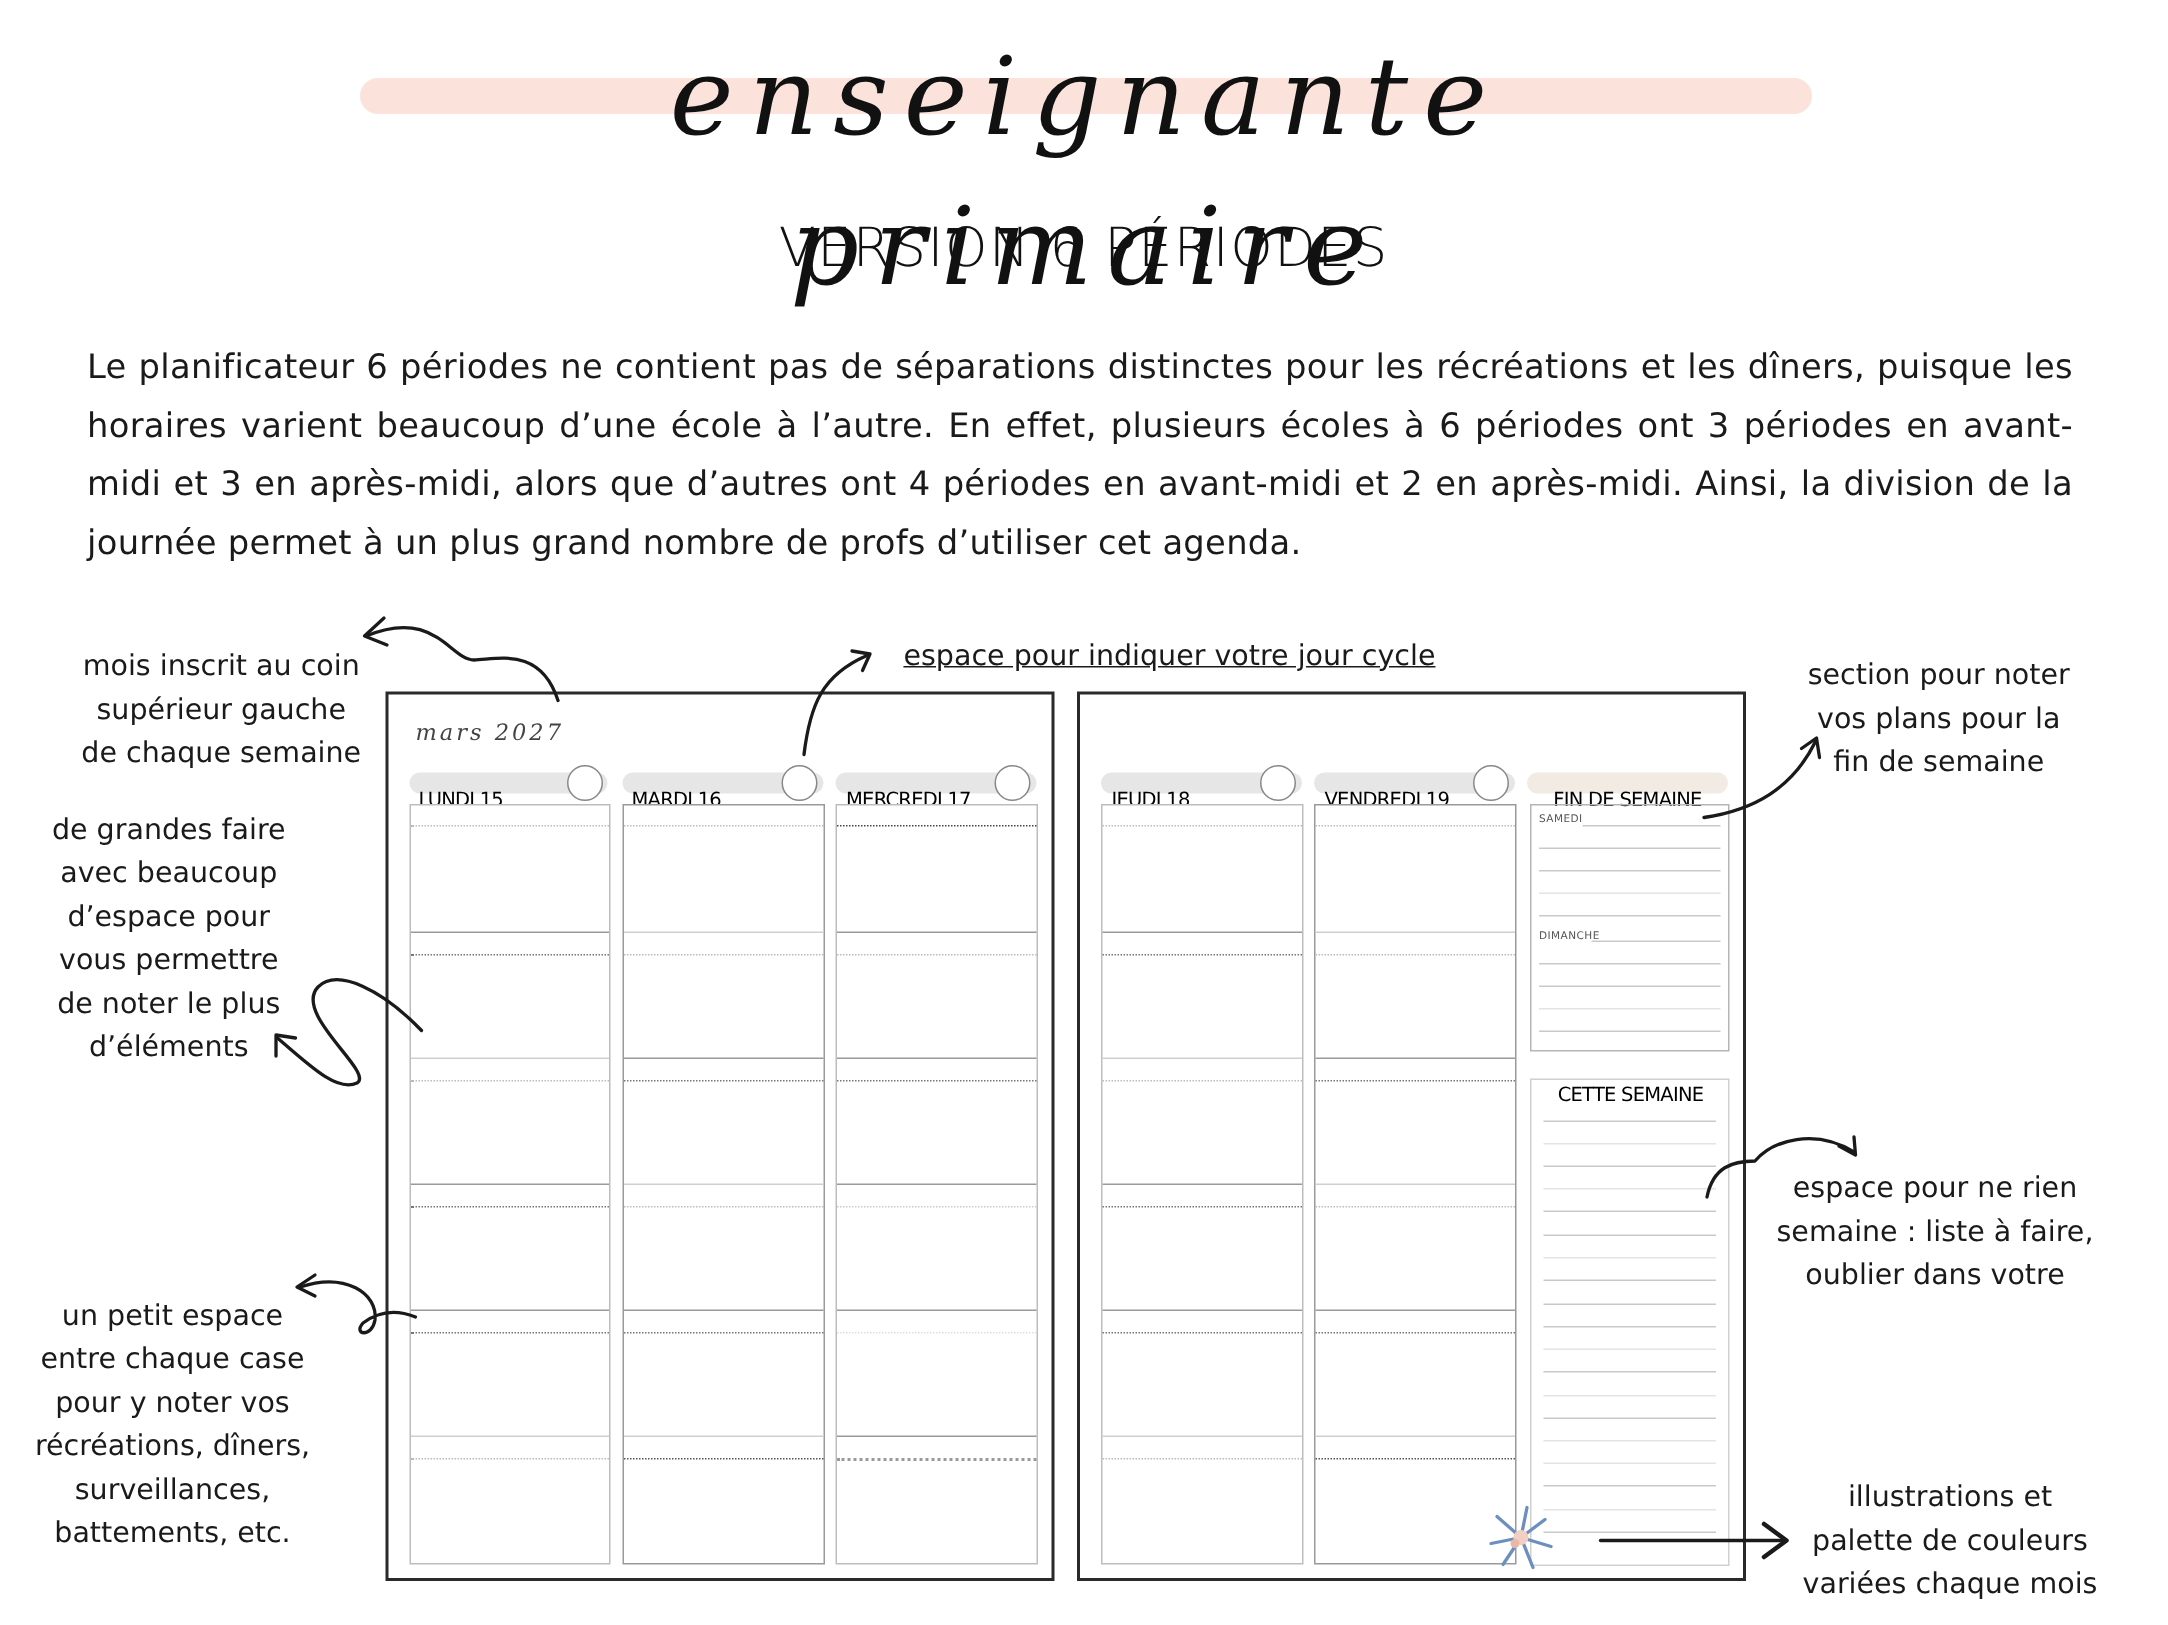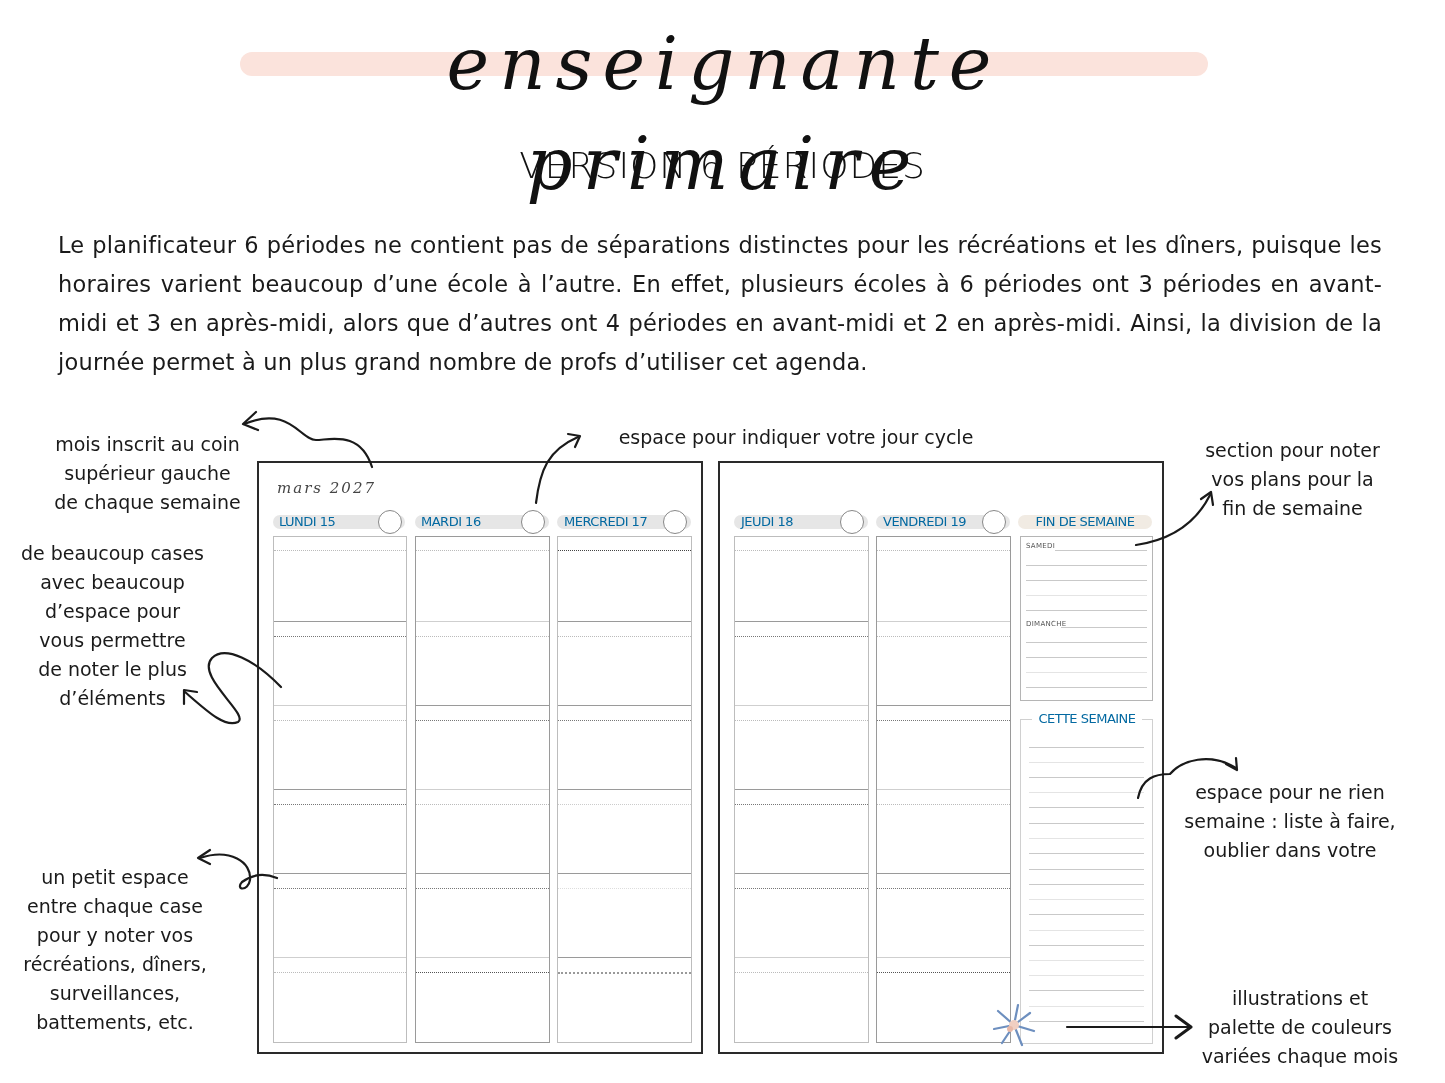--- a/index.html
+++ b/index.html
@@ -10,21 +10,21 @@
   .title{left:240px;top:14px;width:968px;text-align:center;font-family:"DejaVu Serif",serif;font-style:italic;font-size:72px;font-weight:300;letter-spacing:10px;color:#111;line-height:100px;}
   .subtitle{left:0;top:145px;width:1445px;text-align:center;font-family:"DejaVu Sans",sans-serif;font-size:36px;font-weight:300;letter-spacing:1px;color:#111;}
   .intro{left:58px;top:226px;width:1324px;font-size:22.5px;line-height:39px;text-align:justify;text-align-last:left;color:#1a1a1a;letter-spacing:0.2px;}
   
   .ann{font-size:19px;line-height:29px;text-align:center;color:#1a1a1a;}
   
   .page{border:2px solid #2a2a2a;background:#fff;box-sizing:border-box;}
   .month{font-family:"DejaVu Serif",serif;font-style:italic;font-size:15px;color:#444;letter-spacing:2px;}
   .dayhead{height:14px;border-radius:7px;background:#e6e6e6;}
   .dayhead.weekend{background:#f1ebe3;}
-  .daylabel{font-size:13px;color:#0369a1;letter-spacing:-0.5px;line-height:14px;}
+  .daylabel{font-size:13px;color:#000000;letter-spacing:-0.5px;line-height:14px;margin-top:12px;}
   .cycle{width:24px;height:24px;border-radius:50%;border:1px solid #888;background:#fff;box-sizing:border-box;}
   .col{border:1px solid #bdbdbd;box-sizing:border-box;background:#fff;}
   .cell{position:absolute;left:0;right:0;box-sizing:border-box;border-top:1.5px solid #9a9a9a;}
   .cell .dot{position:absolute;left:0;right:0;top:14px;border-top:1px dotted #777;}
   .cell.light{border-top:1px solid #cfcfcf;}
   .cell.light .dot{border-top:1px dotted #bbb;}
   .box{border:1px solid #b5b5b5;box-sizing:border-box;}
   .line{position:absolute;height:0;border-top:1px solid #c9c9c9;}
   .smalllbl{font-size:7px;color:#555;letter-spacing:0.3px;}
   svg{overflow:visible;}
@@ -216,28 +216,28 @@
     <circle cx="26" cy="24" r="5" fill="#f1cfc2"></circle>
     <circle cx="22" cy="28" r="3" fill="#e9b9a8"></circle>
   </svg>
 </div>
 
 <div class="abs ann" style="left:40px;top:430px;width:215px;">
   <div>mois inscrit au coin</div>
   <div>supérieur gauche</div>
   <div>de chaque semaine</div>
 </div>
-<div class="abs ann" style="left:611px;top:423px;width:370px;text-align:center;">espace pour indiquer votre jour cycle</div>
+<div class="abs ann" style="left:587px;top:423px;width:370px;text-align:right;text-decoration:underline;">espace pour indiquer votre jour cycle</div>
 <div class="abs ann" style="left:1185px;top:436px;width:215px;">
   <div>section pour noter</div>
   <div>vos plans pour la</div>
   <div>fin de semaine</div>
 </div>
 <div class="abs ann" style="left:10px;top:539px;width:205px;">
-  <div>de beaucoup cases</div>
+  <div>de grandes faire</div>
   <div>avec beaucoup</div>
   <div>d’espace pour</div>
   <div>vous permettre</div>
   <div>de noter le plus</div>
   <div>d’éléments</div>
 </div>
 <div class="abs ann" style="left:10px;top:863px;width:210px;">
   <div>un petit espace</div>
   <div>entre chaque case</div>
   <div>pour y noter vos</div>

